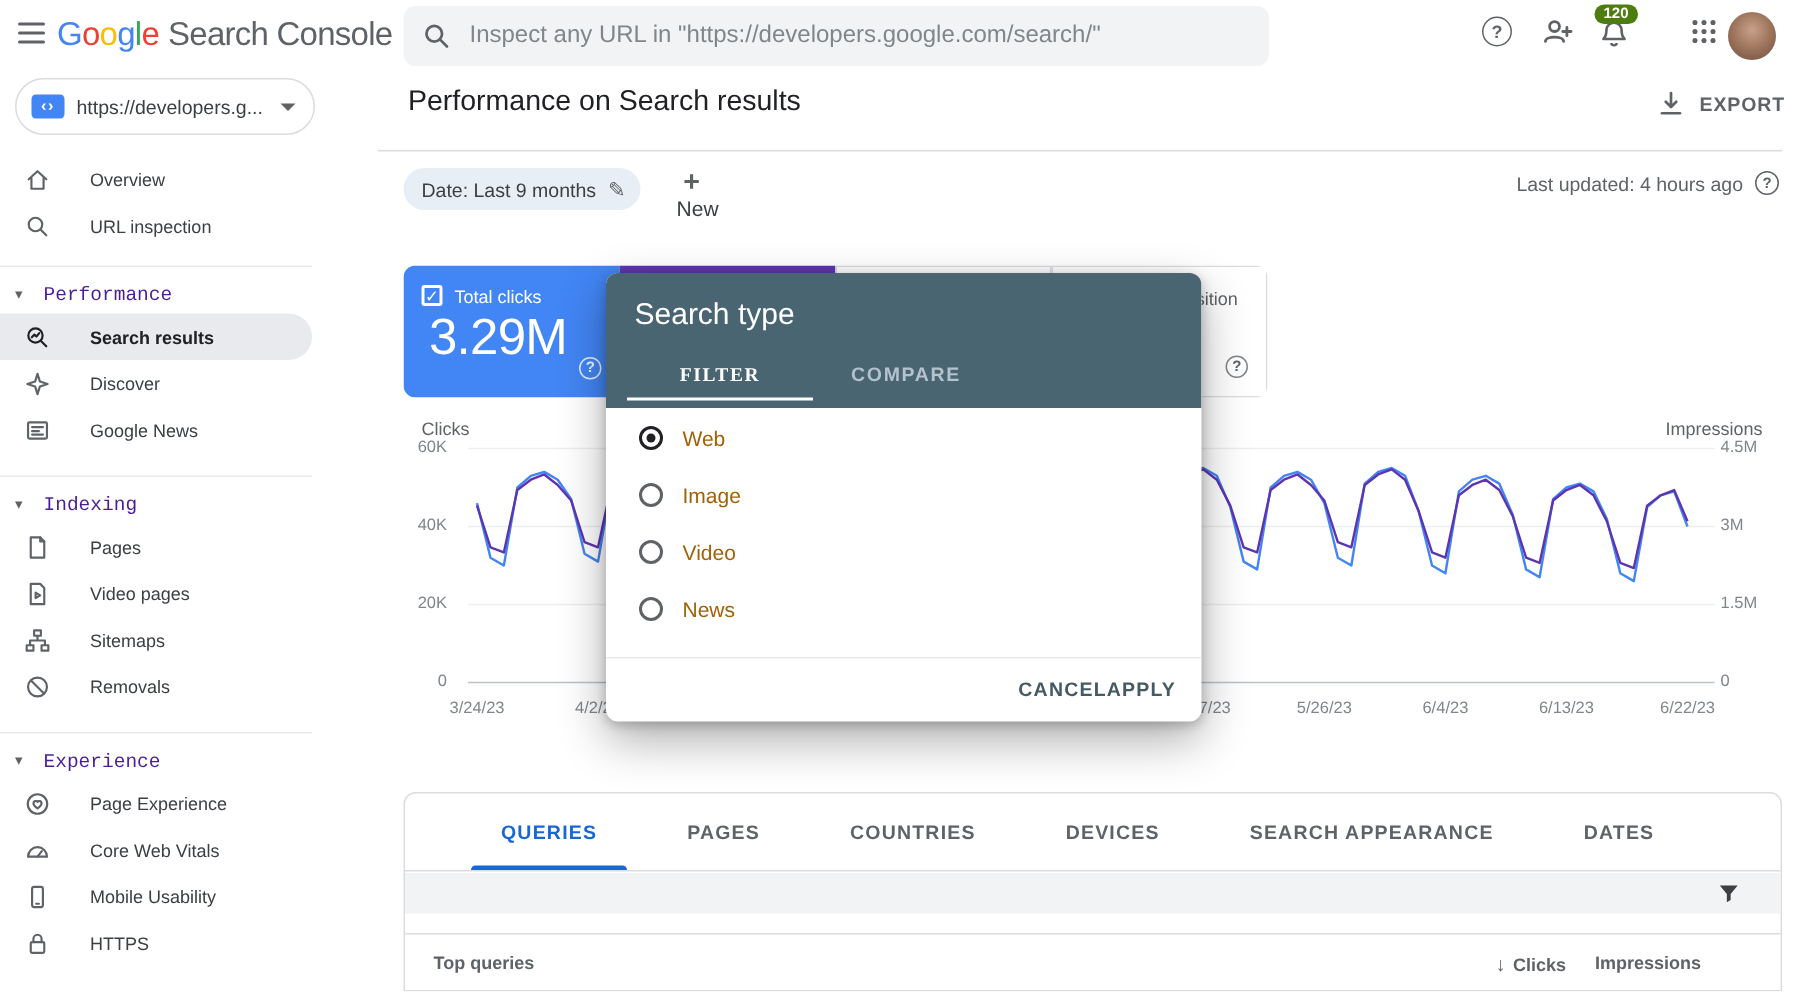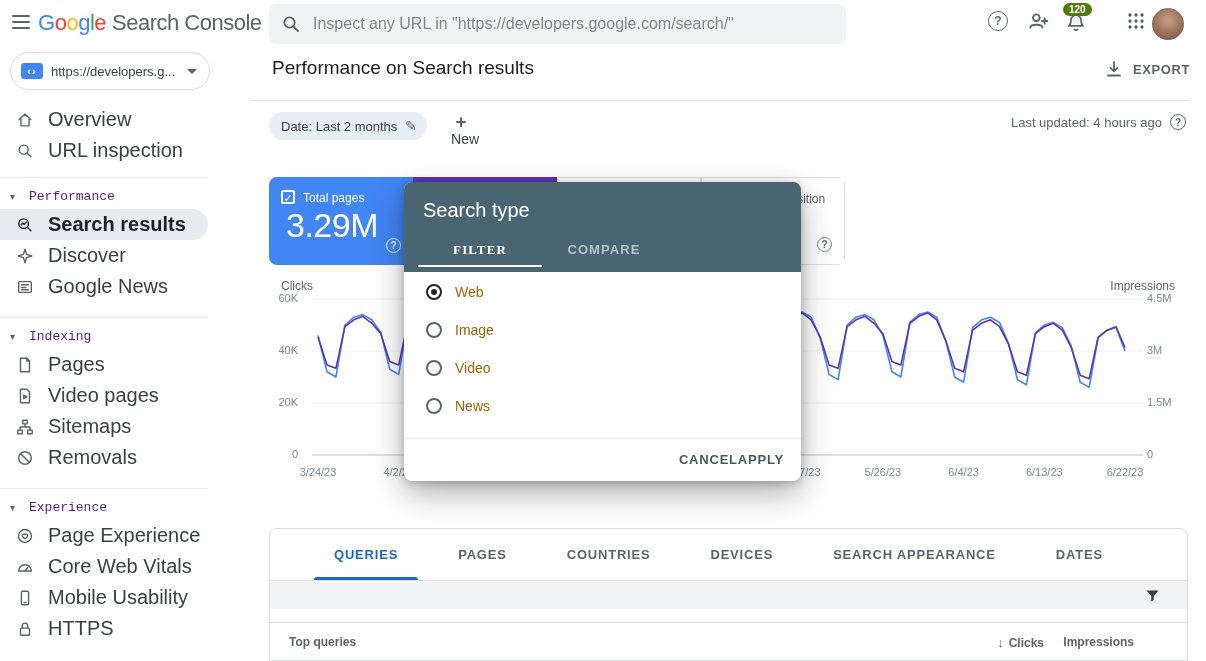--- a/index.html
+++ b/index.html
@@ -25,21 +25,21 @@
 
   
   .sidebar { position:absolute; left:0; top:48px; width:240px; bottom:0; background:#fff; padding-top:4px; z-index:5; }
   .prop { margin:0 0 14px 10px; width:200px; height:38px; border:1px solid #dadce0; border-radius:19px; display:flex; align-items:center; padding:0 12px 0 10px; cursor:pointer; }
   .prop-icon { width:22px; height:16px; background:#4285f4; border-radius:3px; color:#fff; font-size:11px; font-weight:bold; display:flex; align-items:center; justify-content:center; margin-right:8px; }
   .prop-icon::after { content:"‹›"; letter-spacing:1px; }
   .prop-label { flex:1; font-size:13px; color:#3c4043; white-space:nowrap; overflow:hidden; }
   .caret-down { width:0; height:0; border-left:5px solid transparent; border-right:5px solid transparent; border-top:5px solid #5f6368; margin-left:6px; }
   .nav-item { height:31px; display:flex; align-items:center; padding-left:15px; cursor:pointer; width:208px; border-radius:0 16px 16px 0; }
   .nav-item .nicon { width:20px; height:20px; display:flex; align-items:center; justify-content:center; }
-  .nav-item .nlabel { margin-left:13px; font-size:20px; color:#3c4043; white-space:nowrap; }
+  .nav-item .nlabel { margin-left:25px; font-size:12px; color:#3c4043; white-space:nowrap; }
   .nav-item.selected { background:#e8eaed; }
   .nav-item.selected .nlabel { color:#202124; font-weight:bold; }
   .sdiv { width:208px; height:1px; background:#e8eaed; margin:11px 0 5px 0; }
   .sdiv.big { margin-top:15px; }
   .sec { height:26px; display:flex; align-items:center; padding-left:10px; cursor:pointer; }
   .tri { font-size:10px; color:#5f6368; width:12px; }
   .tri::after { content:"▾"; }
   .sec-label { margin-left:7px; font-size:13px; color:#4c1d95;font-family:Liberation Mono, monospace; }
   .nicon svg { stroke:#5f6368; fill:none; stroke-width:1.6; stroke-linecap:round; stroke-linejoin:round; }
   .nav-item.selected .nicon svg { stroke:#202124; }
@@ -325,37 +325,37 @@
     <svg width="20" height="20" viewBox="0 0 20 20" fill="none" stroke="#5f6368" stroke-width="1.8" stroke-linecap="round" stroke-linejoin="round">
       <path d="M10 3 v9 M6.5 8.8 L10 12.3 l3.5-3.5"></path>
         <path d="M4 16.5 h12"></path>
     </svg>
     <span class="export-label">EXPORT</span>
   </div>
   <div class="hdr-divider"></div>
 
   <div class="chips-row">
     <div class="chip">
-      <span>Date: Last 2 months</span>
+      <span>Date: Last 9 months</span>
       <span class="edit-icon"></span>
     </div>
     <div class="new-btn">
       <span class="plus-icon"></span>
       <span class="new-label">New</span>
     </div>
   </div>
   <div class="updated-row">
     <span class="updated-label">Last updated: 4 hours ago</span>
     <span class="q-icon"></span>
   </div>
 
   <div class="cards">
     <div class="card c-blue">
       <span class="card-check checked"></span>
-      <span class="card-label">Total pages</span>
+      <span class="card-label">Total clicks</span>
       <span class="card-value">3.29M</span>
       <span class="q-icon card-help"></span>
     </div>
     <div class="card c-purple"></div>
     <div class="card c-white"></div>
     <div class="card c-white">
       <span class="card-check"></span>
       <span class="card-label">Average position</span>
       <span class="q-icon card-help"></span>
     </div>

